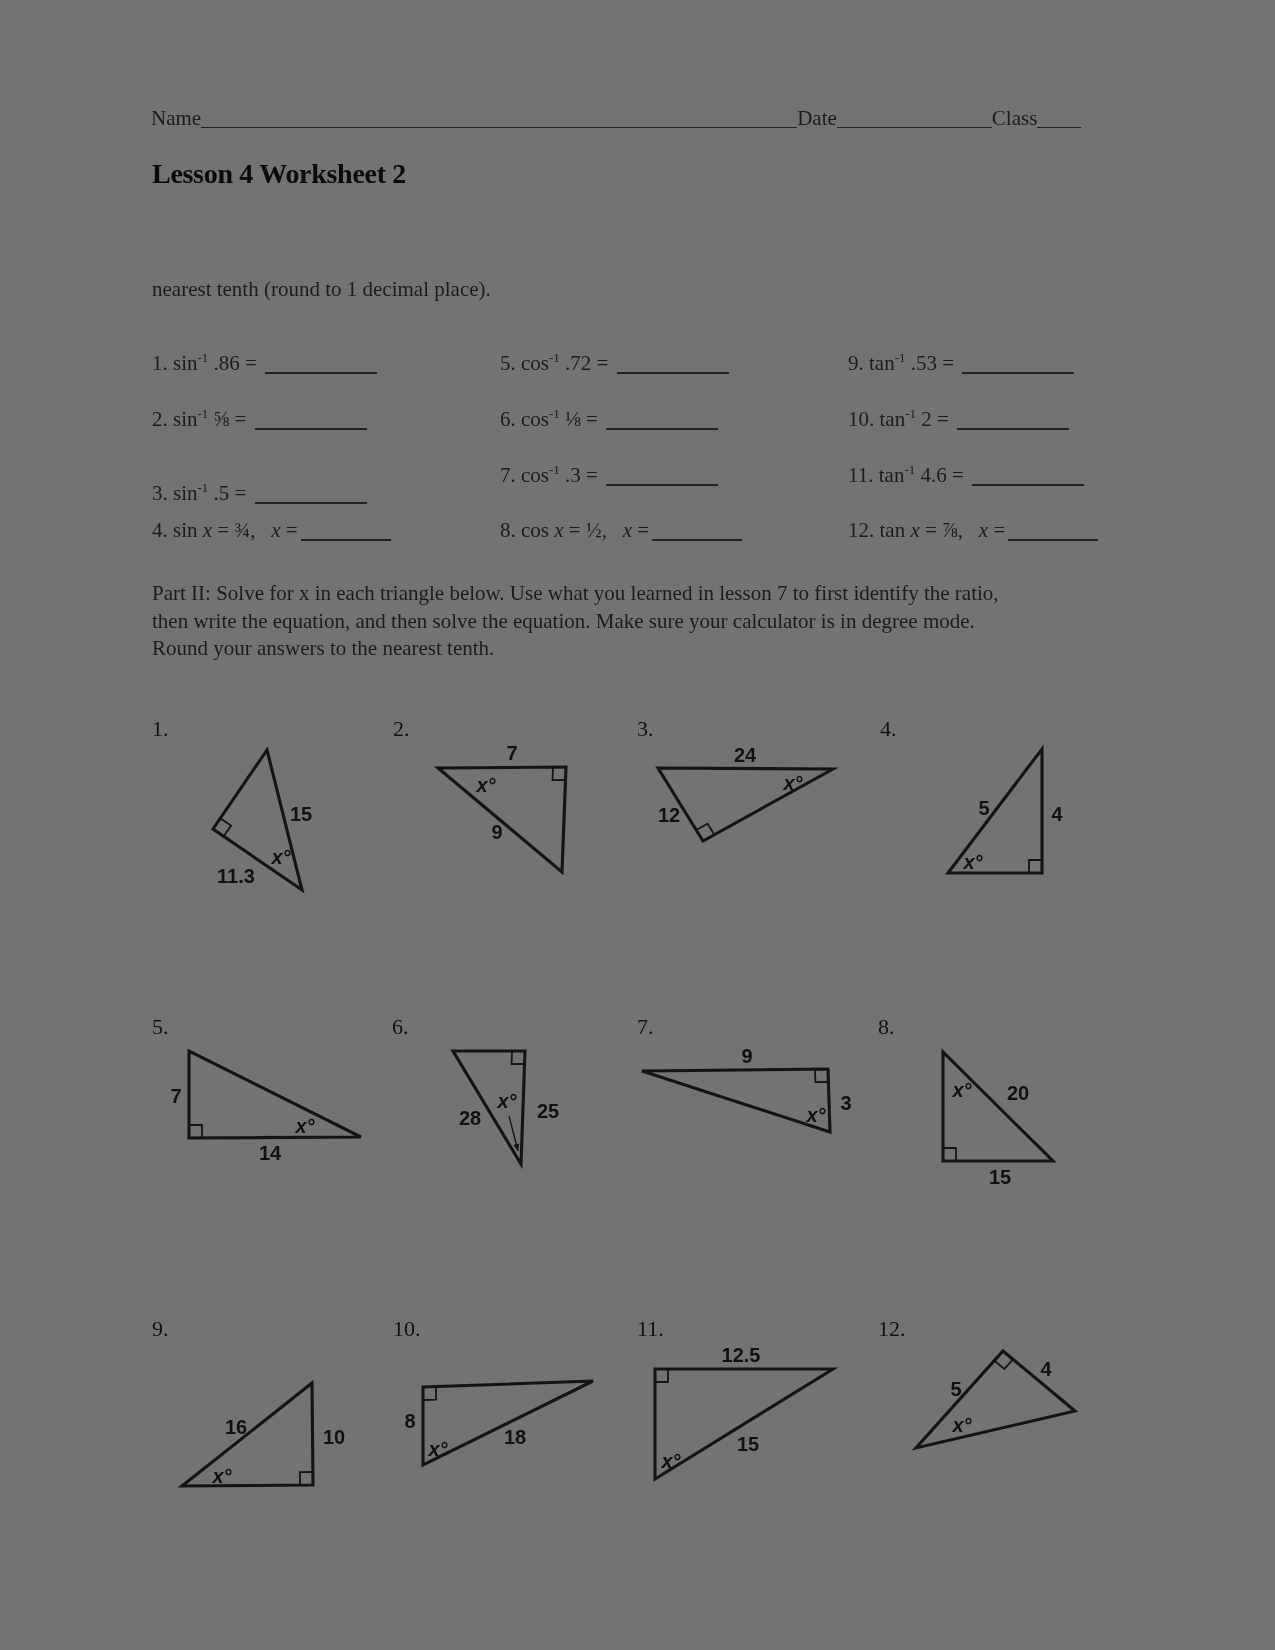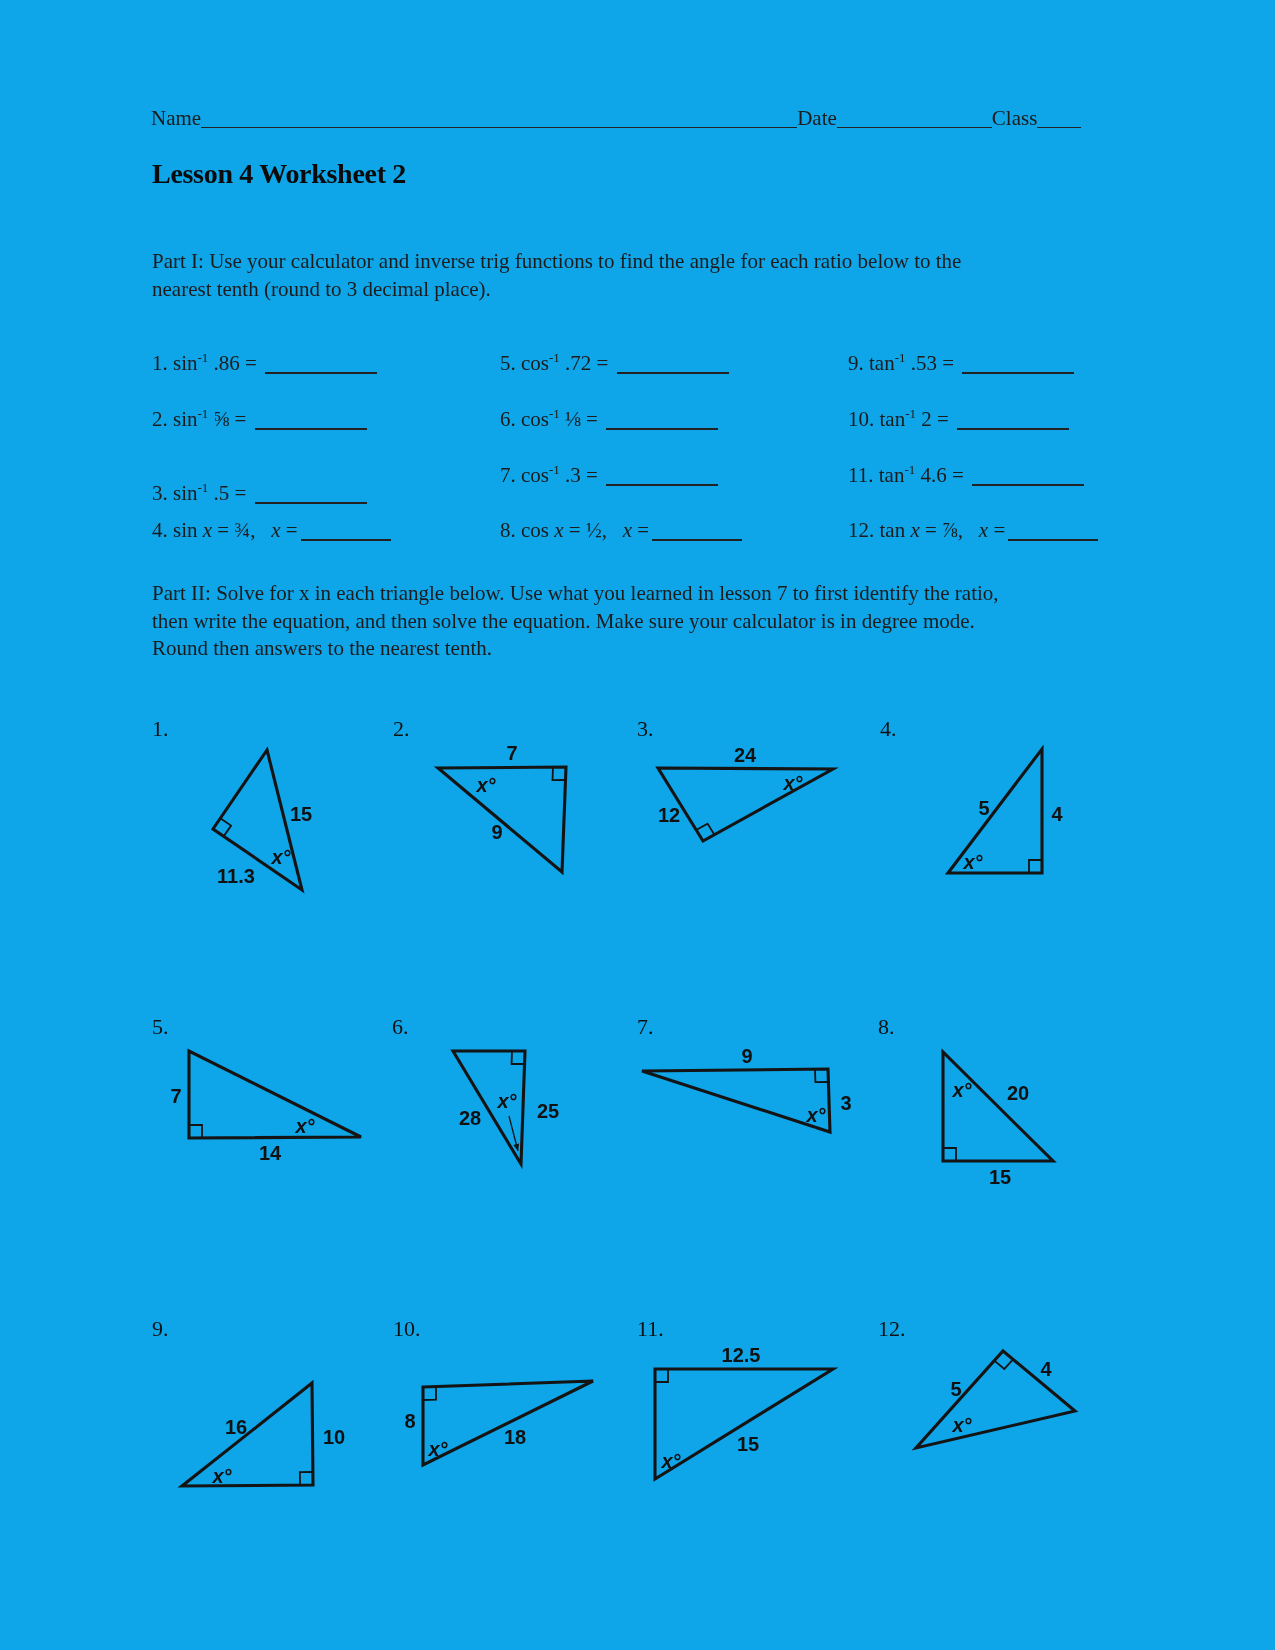--- a/index.html
+++ b/index.html
@@ -1,16 +1,16 @@
 <!DOCTYPE html>
 <html><head>
 <meta charset="utf-8">
 <style>
   html,body{margin:0;padding:0;background:#e9e9e9;}
-  #page{position:relative;width:1275px;height:1650px;background:#0ea5e9;margin:0 auto;
+  #page{position:relative;width:1275px;height:1650px;background:#737373;margin:0 auto;
         font-family:"Liberation Serif", serif;color:#1c1c1c;overflow:hidden;}
   .abs{position:absolute;}
   .hdr{font-size:21px;white-space:nowrap;}
   .hline{display:inline-block;border-bottom:1.7px solid #222;height:16px;margin-bottom:-3px;}
   .w-name{width:596px}.w-date{width:155px}.w-class{width:44px}
   .title{font-family:Liberation Serif, serif;font-weight:800;font-size:28px;
          letter-spacing:-0.3px;color:#0a0a0a;white-space:nowrap;}
   .body-text{font-size:21px;white-space:nowrap;}
   .prob{position:absolute;font-size:21px;white-space:nowrap;}
   .prob sup{font-size:13px;line-height:0;}
@@ -28,41 +28,40 @@
 <body>
 
 <div id="page">
 
   <div class="abs hdr" style="left:151px;top:106px;">
     <span>Name</span><span class="hline w-name"></span><span>Date</span><span class="hline w-date"></span><span>Class</span><span class="hline w-class"></span>
   </div>
 
   <div class="abs title" style="left:152px;top:158px;">Lesson 4 Worksheet 2</div>
 
-  <div class="abs body-text" style="left:152px;top:249px;">Part I: Use your calculator and inverse trig functions to find the angle for each ratio below to the</div>
-  <div class="abs body-text" style="left:152px;top:277px;">nearest tenth (round to 3 decimal place).</div>
+  <div class="abs body-text" style="left:152px;top:277px;">nearest tenth (round to 1 decimal place).</div>
 
   <div id="p1-grid" class="abs" style="left:0;top:0;width:1091px;height:560px;">
       <div class="prob" style="left: 152px; top: 351px;">1. sin<sup>-1</sup> .86 = <span class="blank blank-inv"></span></div>
       <div class="prob" style="left: 152px; top: 407px;">2. sin<sup>-1</sup> ⅝ = <span class="blank blank-inv"></span></div>
       <div class="prob" style="left: 152px; top: 481px;">3. sin<sup>-1</sup> .5 = <span class="blank blank-inv"></span></div>
       <div class="prob" style="left: 152px; top: 518px;">4. sin <i>x</i> = ¾,&nbsp;&nbsp; <i>x</i> =<span class="blank blank-solve"></span></div>
       <div class="prob" style="left: 500px; top: 351px;">5. cos<sup>-1</sup> .72 = <span class="blank blank-inv"></span></div>
       <div class="prob" style="left: 500px; top: 407px;">6. cos<sup>-1</sup> ⅛ = <span class="blank blank-inv"></span></div>
       <div class="prob" style="left: 500px; top: 463px;">7. cos<sup>-1</sup> .3 = <span class="blank blank-inv"></span></div>
       <div class="prob" style="left: 500px; top: 518px;">8. cos <i>x</i> = ½,&nbsp;&nbsp; <i>x</i> =<span class="blank blank-solve"></span></div>
       <div class="prob" style="left: 848px; top: 351px;">9. tan<sup>-1</sup> .53 = <span class="blank blank-inv"></span></div>
       <div class="prob" style="left: 848px; top: 407px;">10. tan<sup>-1</sup> 2 = <span class="blank blank-inv"></span></div>
       <div class="prob" style="left: 848px; top: 463px;">11. tan<sup>-1</sup> 4.6 = <span class="blank blank-inv"></span></div>
       <div class="prob" style="left: 848px; top: 518px;">12. tan <i>x</i> = ⅞,&nbsp;&nbsp; <i>x</i> =<span class="blank blank-solve"></span></div>
     </div>
 
   <div class="abs body-text" style="left:152px;top:581px;">Part II: Solve for x in each triangle below. Use what you learned in lesson 7 to first identify the ratio,</div>
   <div class="abs body-text" style="left:152px;top:609px;">then write the equation, and then solve the equation.  Make sure your calculator is in degree mode.</div>
-  <div class="abs body-text" style="left:152px;top:636px;">Round then answers to the nearest tenth.</div>
+  <div class="abs body-text" style="left:152px;top:636px;">Round your answers to the nearest tenth.</div>
 
   <svg id="tri-svg" class="abs" style="left:0;top:0;" width="1275" height="1650" viewBox="0 0 1275 1650">
       <g>
         <text x="152" y="736" class="tnum">1.</text>
         <polygon points="267,750 213,829 302,890" class="tri"></polygon>
         <polyline points="223.72308038033634,836.349527002253 231.05910035275397,825.6172014870494 220.33601997241763,818.2676744847964" class="ra"></polyline>
         <text x="301" y="821" text-anchor="middle" class="slabel">15</text>
         <text x="281" y="864" text-anchor="middle" class="xlabel">x°</text>
         <text x="236" y="883" text-anchor="middle" class="slabel">11.3</text>
       </g>

